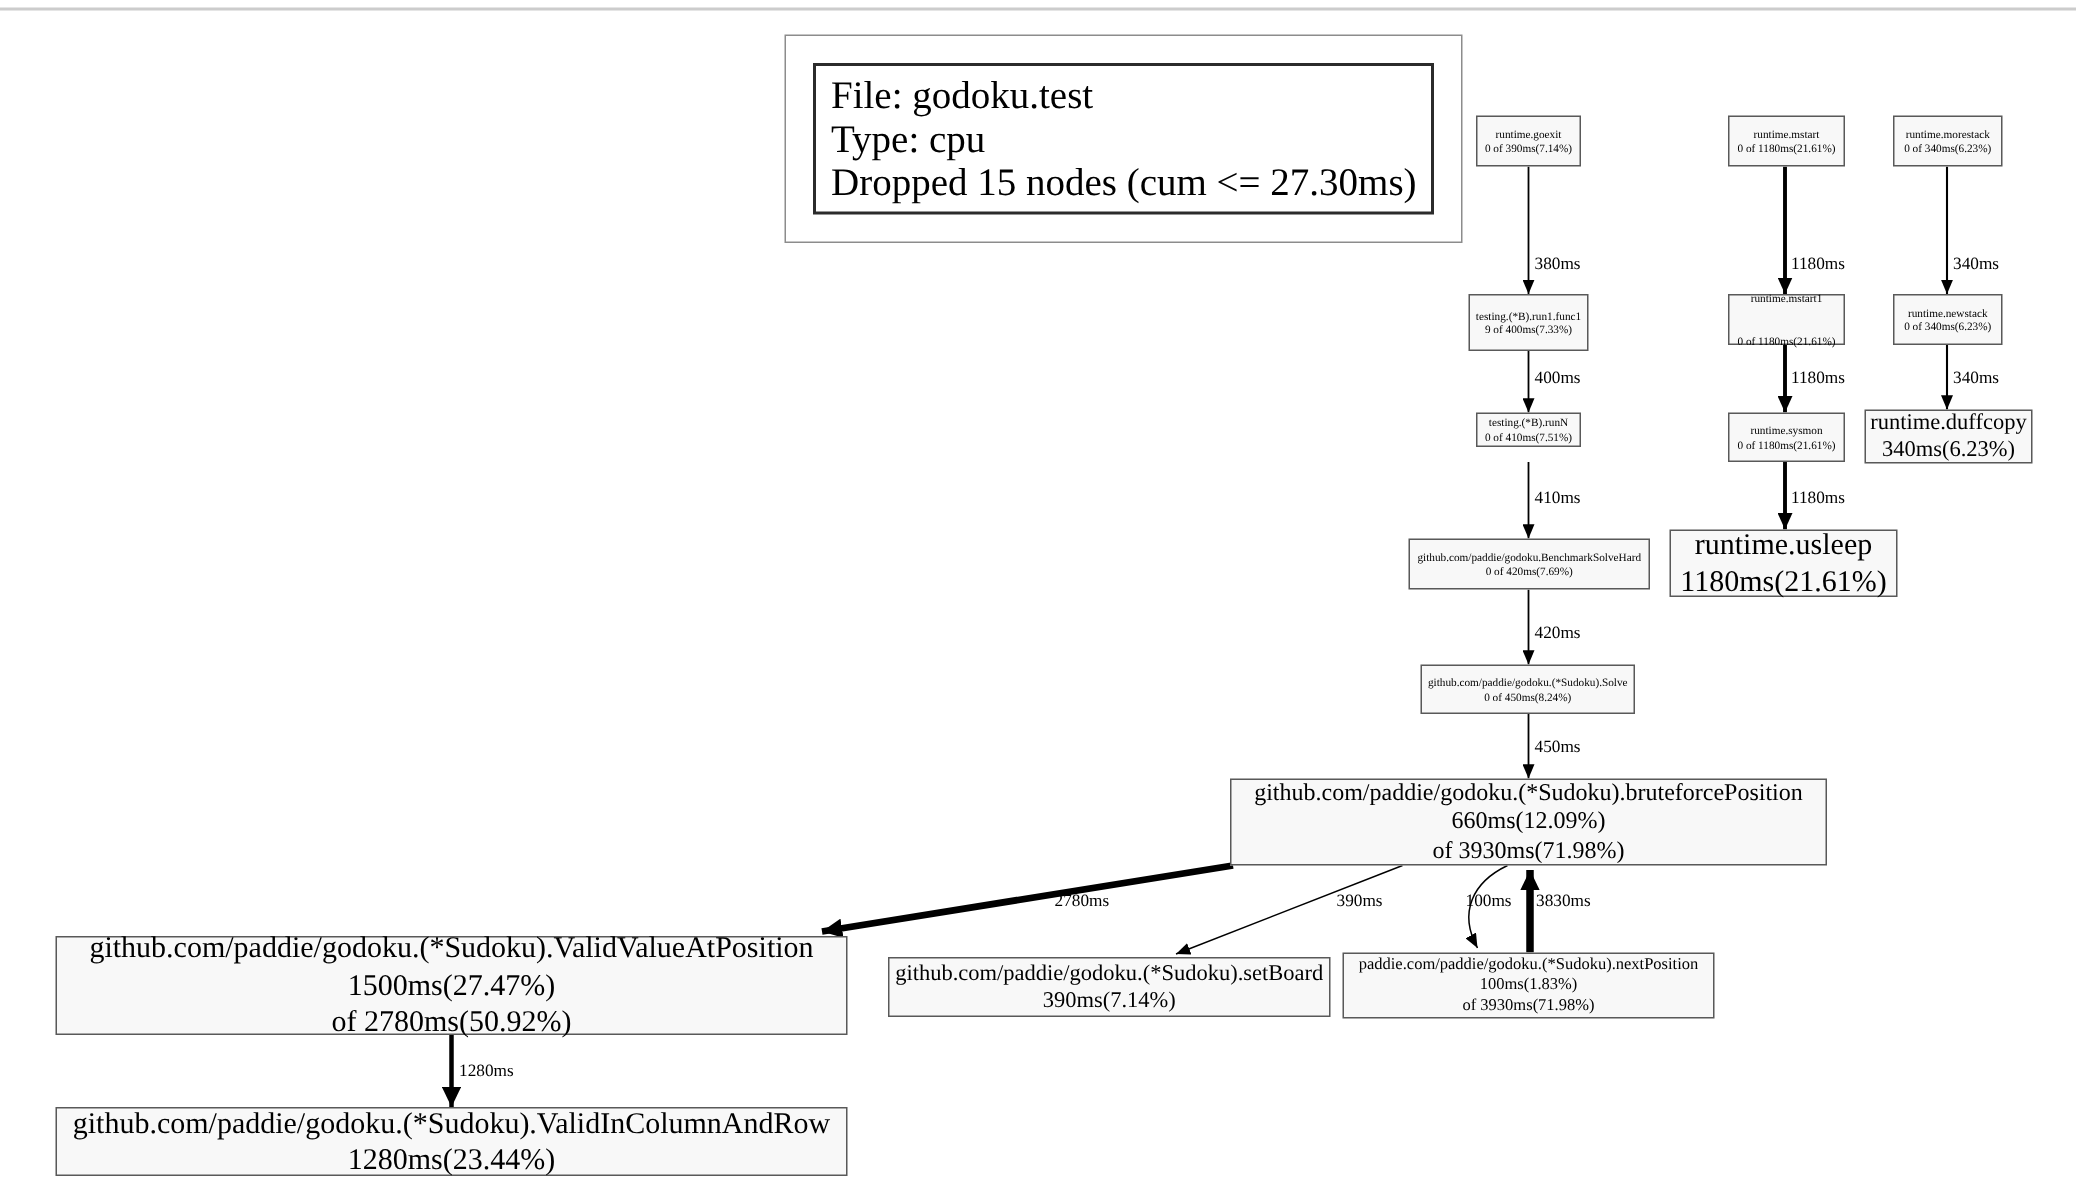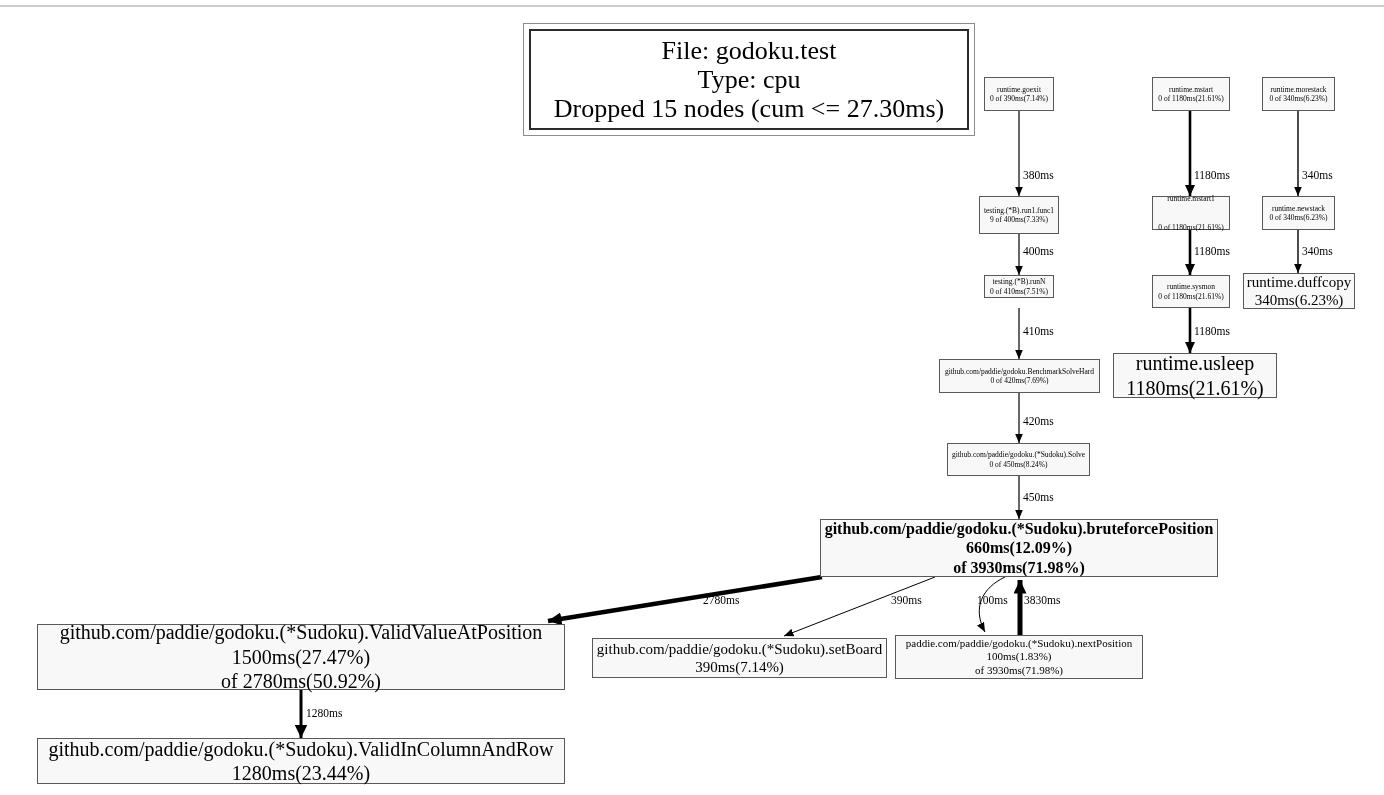--- a/index.html
+++ b/index.html
@@ -26,21 +26,21 @@
   #node-layer{position:absolute;left:0;top:0;width:1384px;height:795px;}
   .node{
     position:absolute;box-sizing:border-box;
     background:var(--node-fill);
     border:1px solid var(--node-border);
     display:flex;flex-direction:column;justify-content:center;align-items:center;
     text-align:center;line-height:1.22;white-space:nowrap;
   }
   .legend{
     position:absolute;left:523px;top:23px;width:452px;box-sizing:border-box;
-    border:1px solid var(--legend-outer);background:#ffffff;padding:5px;text-align:center;
+    border:1px solid var(--legend-outer);background:#ffffff;padding:18px;
   }
   .legend-inner{
     border:2px solid var(--legend-inner);padding:5px 10px;background:#ffffff;
   }
   .legend-line{
     font-size:26px;line-height:29px;white-space:nowrap;
   }
 </style>
 </head>
 <body>
@@ -127,29 +127,29 @@
         <div>0 of 1180ms(21.61%)</div>
       </div>
       <div class="node" style="left: 1243px; top: 273px; width: 112px; height: 36px; font-size: 15px; border-width: 1.5px;">
         <div>runtime.duffcopy</div>
         <div>340ms(6.23%)</div>
       </div>
       <div class="node" style="left: 939px; top: 359px; width: 161px; height: 34px; font-size: 7.5px; border-width: 1px;">
         <div>github.com/paddie/godoku.BenchmarkSolveHard</div>
         <div>0 of 420ms(7.69%)</div>
       </div>
-      <div class="node" style="left: 1113px; top: 353px; width: 164px; height: 45px; font-size: 20px; border-width: 1.5px;">
+      <div class="node" style="left: 1113px; top: 353px; width: 152px; height: 45px; font-size: 20px; border-width: 1.5px;">
         <div>runtime.usleep</div>
         <div>1180ms(21.61%)</div>
       </div>
       <div class="node" style="left: 947px; top: 443px; width: 143px; height: 33px; font-size: 7.5px; border-width: 1px;">
         <div>github.com/paddie/godoku.(*Sudoku).Solve</div>
         <div>0 of 450ms(8.24%)</div>
       </div>
-      <div class="node" style="left: 820px; top: 519px; width: 398px; height: 58px; font-size: 16px; border-width: 1.5px; font-weight: bold;">
+      <div class="node" style="left: 820px; top: 519px; width: 398px; height: 58px; font-size: 16px; border-width: 1.5px;">
         <div>github.com/paddie/godoku.(*Sudoku).bruteforcePosition</div>
         <div>660ms(12.09%)</div>
         <div>of 3930ms(71.98%)</div>
       </div>
       <div class="node" style="left: 37px; top: 624px; width: 528px; height: 66px; font-size: 20px; border-width: 1.5px;">
         <div>github.com/paddie/godoku.(*Sudoku).ValidValueAtPosition</div>
         <div>1500ms(27.47%)</div>
         <div>of 2780ms(50.92%)</div>
       </div>
       <div class="node" style="left: 592px; top: 638px; width: 295px; height: 40px; font-size: 15px; border-width: 1.5px;">

